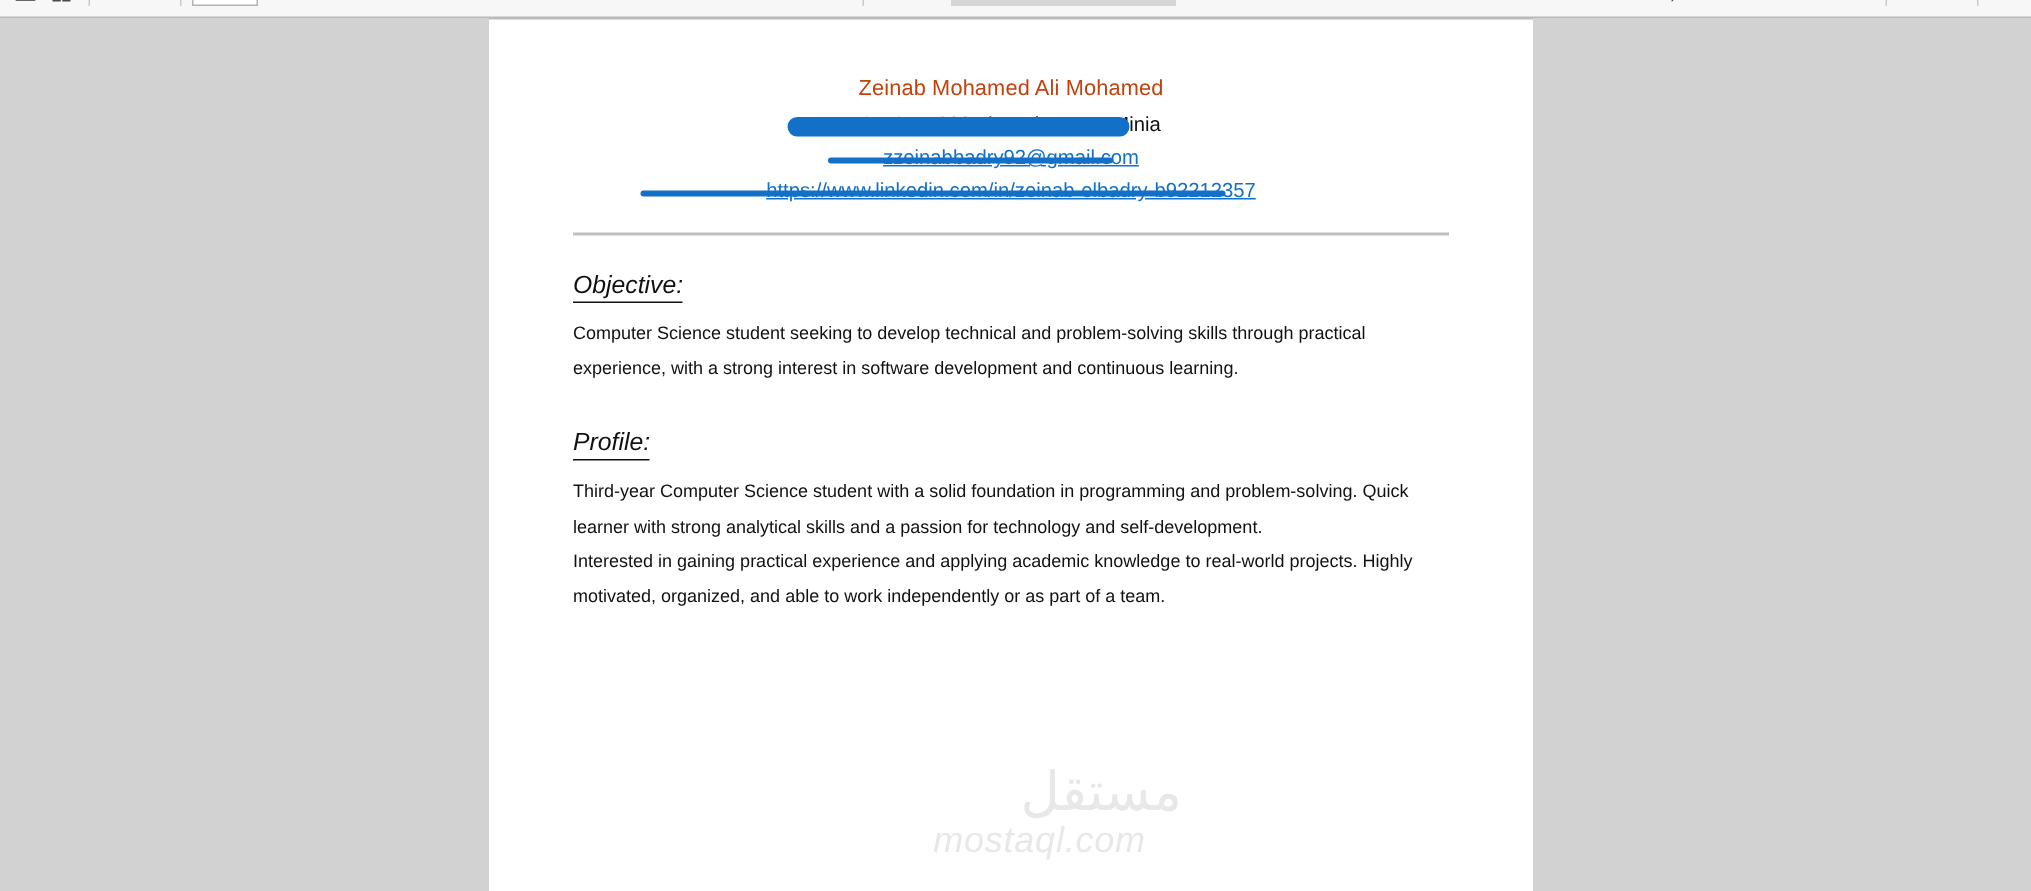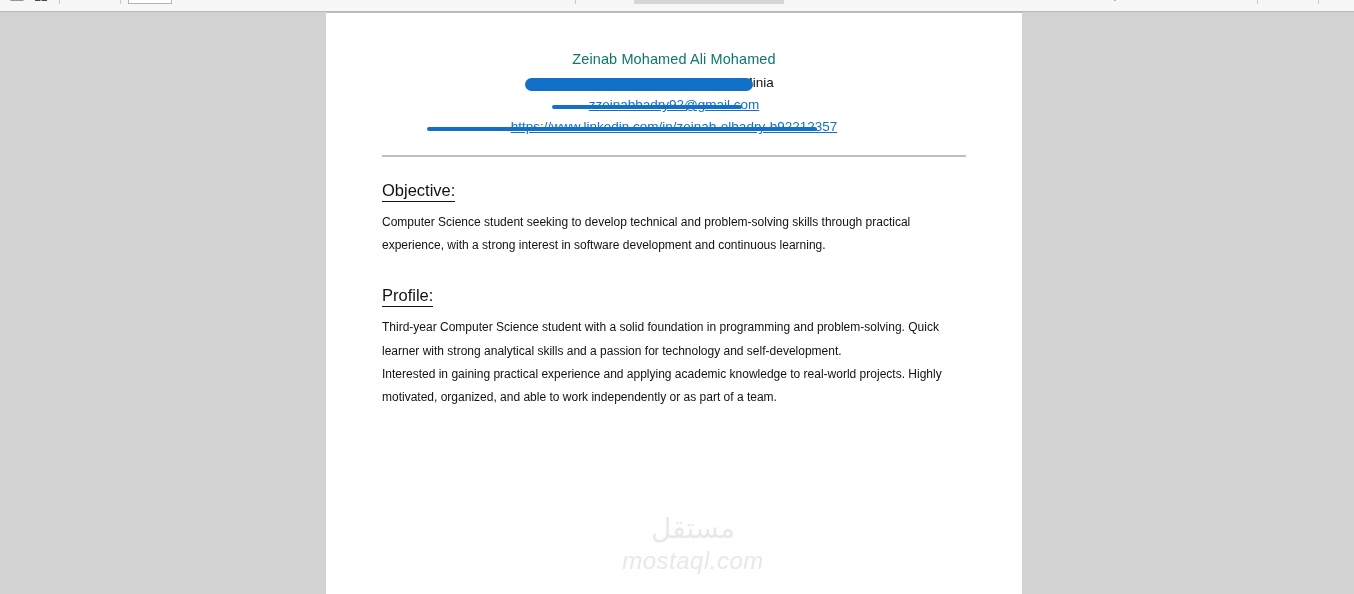--- a/index.html
+++ b/index.html
@@ -87,21 +87,21 @@
   .doc-inner {
     padding: 38px 56px 0 56px;
     position: relative;
     z-index: 2;
   }
 
   
   .res-name {
     text-align: center;
     font-size: 14.5px;
-    color: #0f766e;
+    color: #c2410c;
     letter-spacing: .1px;
     margin-bottom: 8px;
   }
 
   .res-line {
     text-align: center;
     font-size: 13.5px;
     color: #111;
     margin-bottom: 7px;
     position: relative;
@@ -125,20 +125,21 @@
   }
 
   h2.sec {
     font-size: 16.5px;
     font-weight: normal;
     color: #111;
     display: inline-block;
     border-bottom: 1.5px solid #111;
     padding-bottom: 1px;
     margin-bottom: 9px;
+    font-style: italic;
   }
 
   p.body {
     font-size: 12px;
     line-height: 23.2px;
     color: #111;
   }
   .sec-block { margin-bottom: 29px; }
   .sec-block:last-child { margin-bottom: 0; }
 
@@ -147,24 +148,25 @@
     position: absolute;
     left: 272px;
     top: 497px;
     width: 190px;
     text-align: center;
     z-index: 1;
     color: #e6e8ea;
     user-select: none;
   }
   #watermark .wm-ar {
-    font-size: 28px;
+    font-size: 36px;
     line-height: 38px;
     font-family: "DejaVu Sans", sans-serif;
     direction: rtl;
+    text-align: right;
   }
   #watermark .wm-en {
     font-size: 24px;
     line-height: 26px;
     letter-spacing: .5px;
     font-style: italic;
   }
 </style>
 </head>
 <body>

